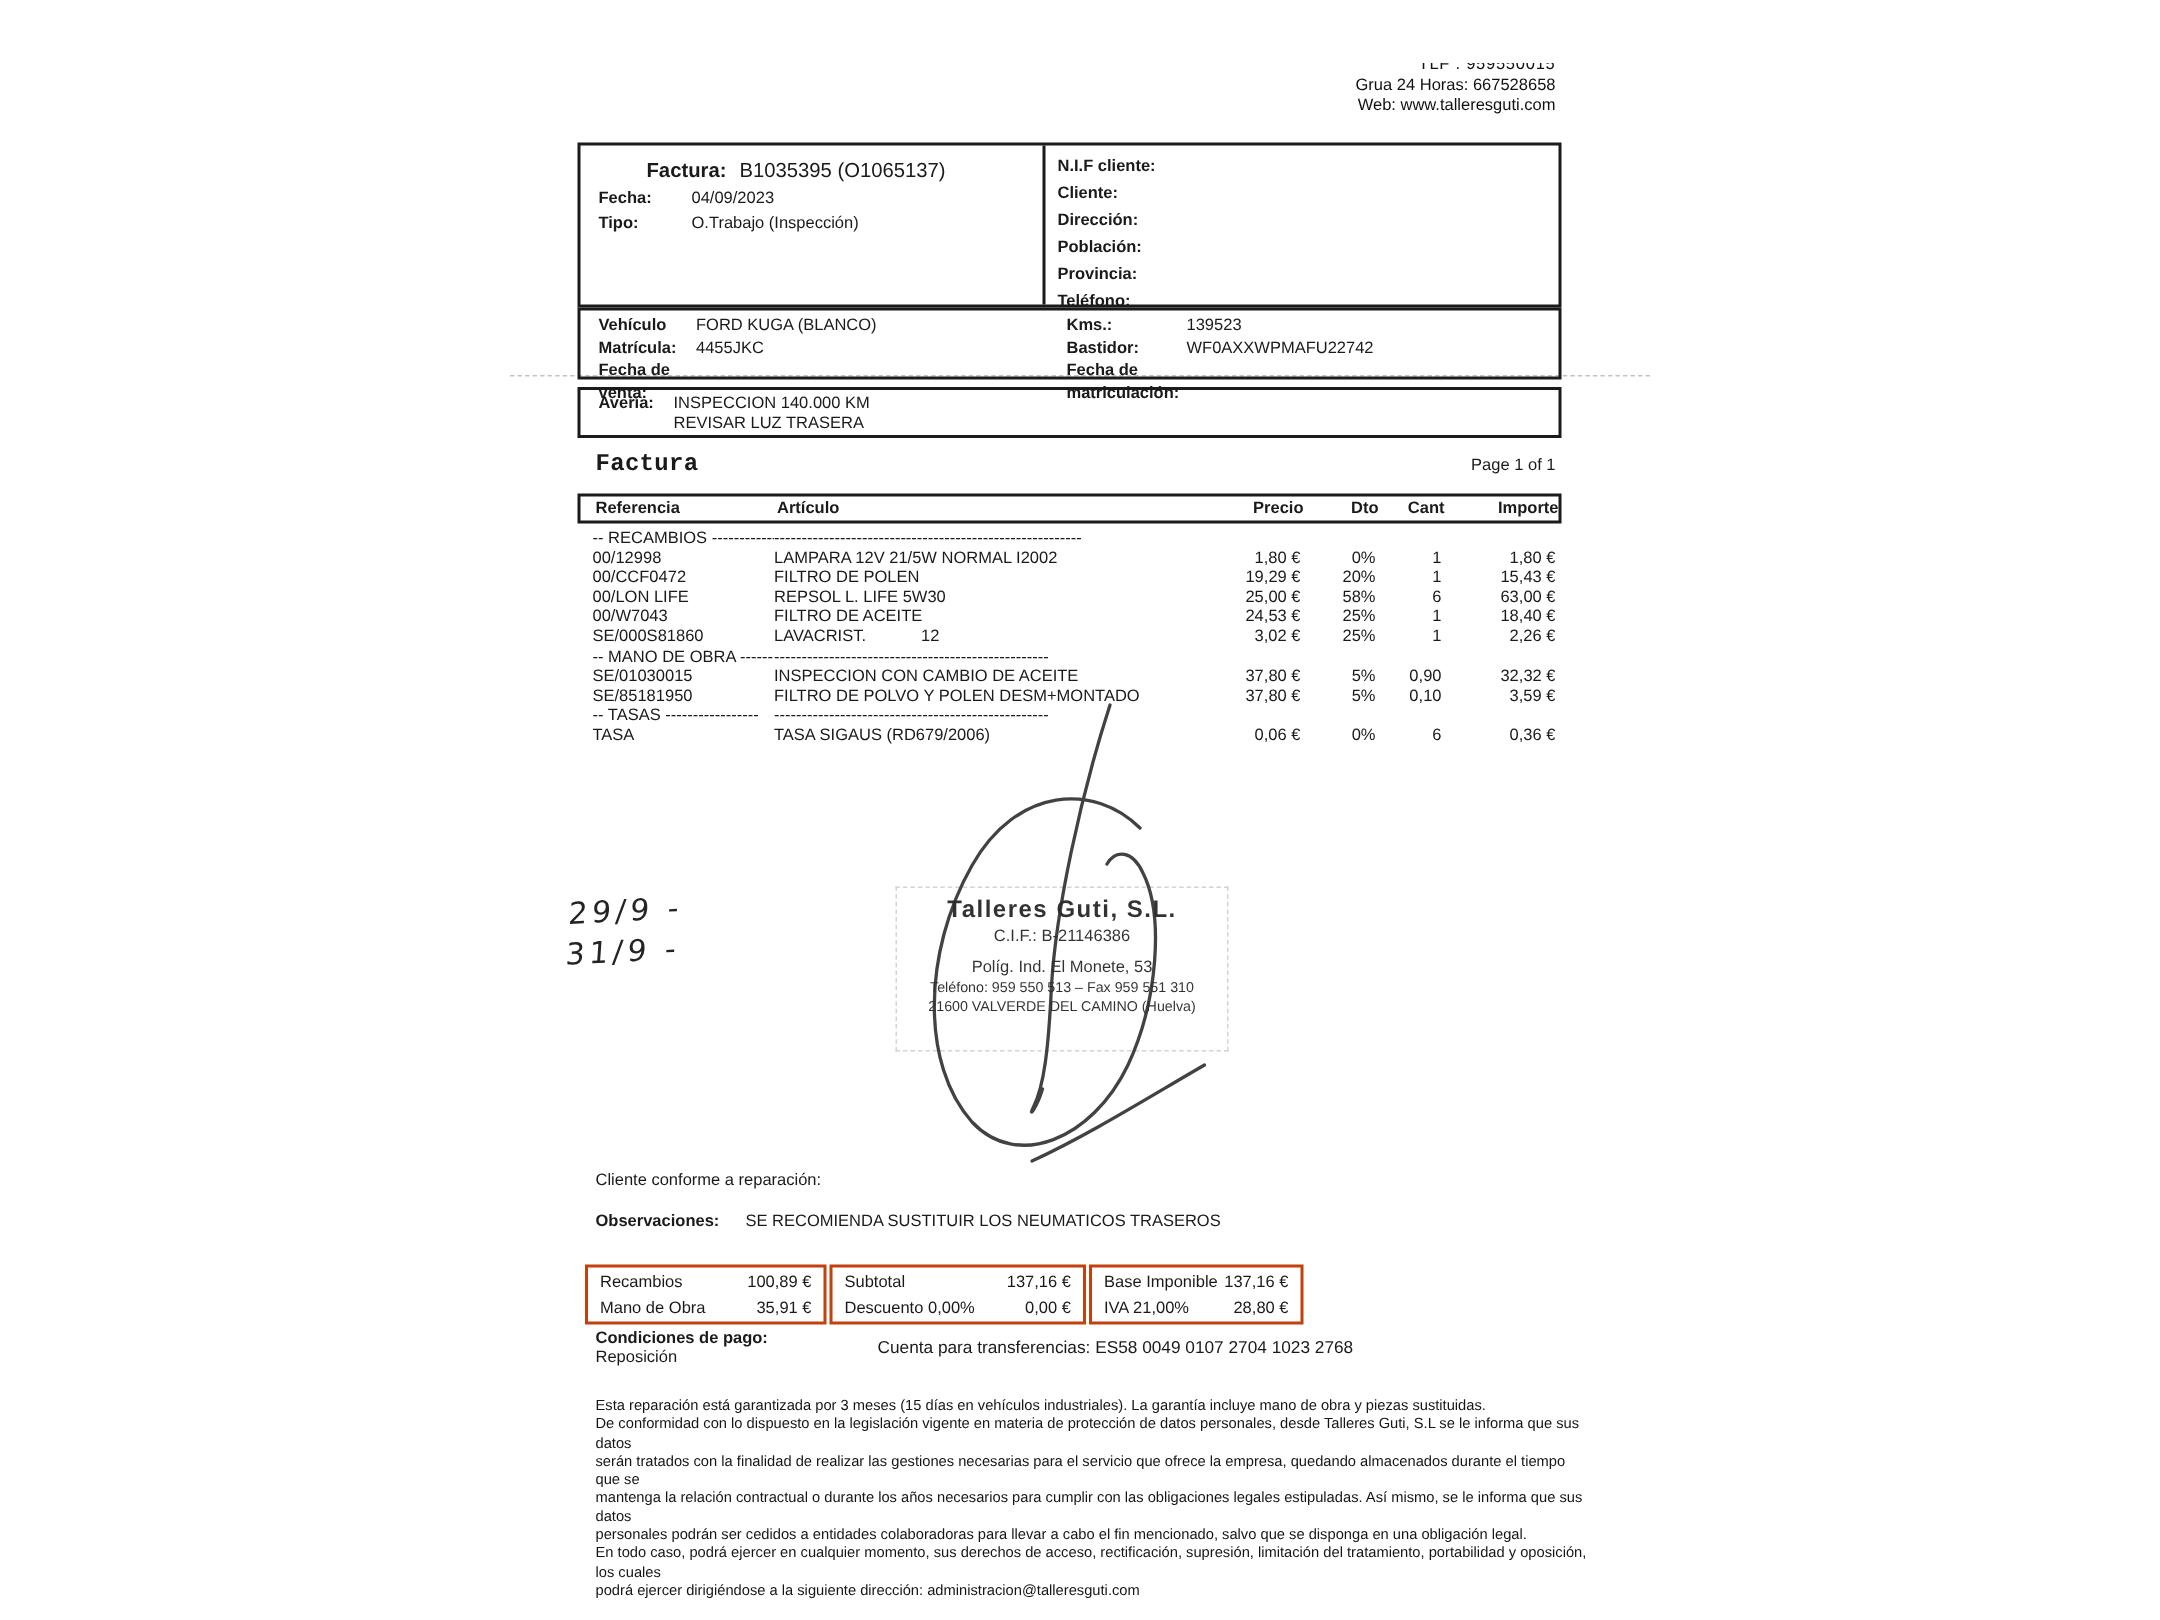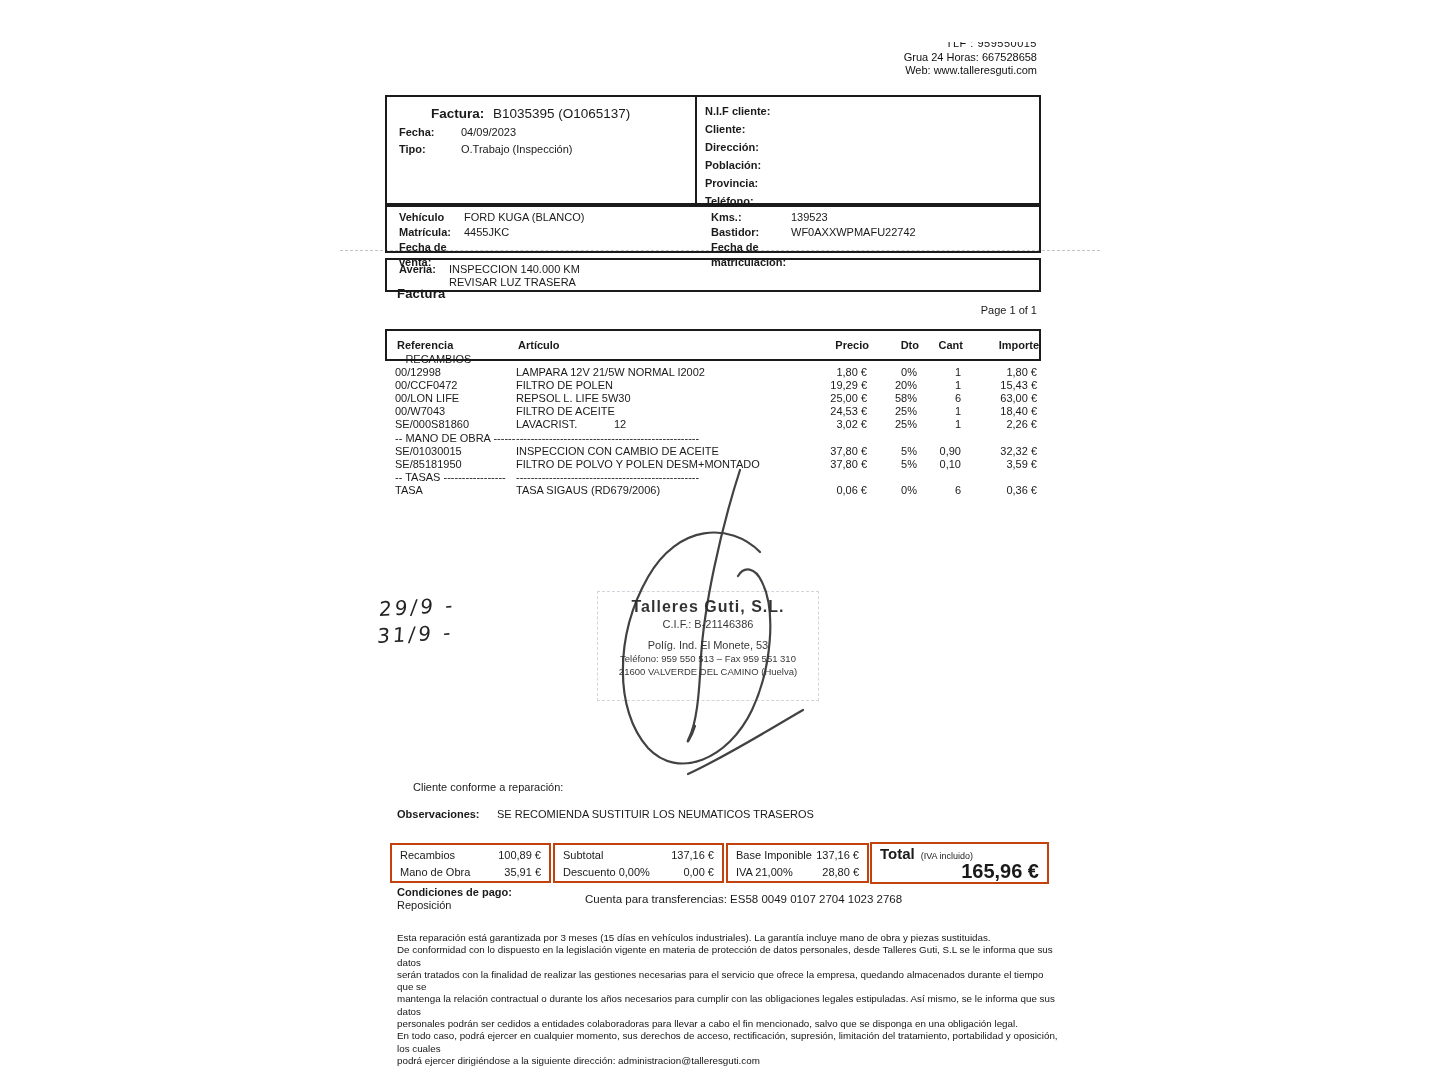--- a/index.html
+++ b/index.html
@@ -27,24 +27,24 @@
   .vehbox{left:385px;top:205px;width:656px;height:48px;display:flex;}
   .vehbox .lcol{width:318px;padding:3px 0 0 12px;box-sizing:border-box;}
   .vehbox .rcol{flex:1;padding:3px 0 0 6px;box-sizing:border-box;}
   .vehbox .kv{line-height:15px;}
   .vehbox .lcol .k{width:65px;}
   .vehbox .rcol .k{width:80px;}
   .avbox{left:385px;top:258px;width:656px;height:34px;display:flex;padding:3px 0 0 12px;box-sizing:border-box;}
   .avbox .k{font-size:11px;font-weight:bold;width:50px;}
   .avbox .lines{font-size:11px;line-height:12.5px;}
   
-  .doctitle{left:397px;top:286px;font-size:13px;font-weight:bold;letter-spacing:.2px;}
+  .doctitle{left:397px;top:300px;font-size:16px;font-weight:bold;letter-spacing:.2px;font-family:Liberation Mono, monospace;}
   .pagelabel{top:304px;right:403px;font-size:11px;}
   
-  .theadbox{left:385px;top:329px;width:656px;height:32px;display:grid;
+  .theadbox{left:385px;top:329px;width:656px;height:20px;display:grid;
             grid-template-columns:121px 287px 64px 50px 44px 76px;align-items:center;
             padding-left:10px;box-sizing:border-box;font-size:11px;font-weight:bold;}
   .num{text-align:right;}
   .items{left:387px;top:353px;width:652px;font-size:11px;}
   .irow{display:grid;grid-template-columns:121px 287px 64px 50px 44px 76px;padding-left:8px;
         line-height:13.1px;white-space:pre;}
   .irow div{overflow:hidden;}
   
   .handwriting{left:378px;top:594px;font-family:"DejaVu Sans",sans-serif;font-size:20px;
                transform:rotate(-3deg) skewX(-7deg);letter-spacing:3px;color:#242424;line-height:27px;}
@@ -52,21 +52,21 @@
   .stamp{left:597px;top:591px;width:222px;height:110px;text-align:center;color:#000000;
          opacity:.8;filter:blur(.4px);border:1px dashed rgba(125,135,155,.45);box-sizing:border-box;
          padding-top:6px;z-index:2;}
   .stamp .s0{font-size:16px;font-weight:bold;letter-spacing:1px;}
   .stamp .s1{font-size:11px;margin-top:2px;}
   .stamp .s2{font-size:11px;margin-top:9px;}
   .stamp .s3{font-size:9.5px;margin-top:2px;}
   .stamp .s4{font-size:9.5px;margin-top:2px;}
   .sig{left:570px;top:452px;z-index:3;}
   
-  .conforme{left:397px;top:781px;font-size:11px;margin-left:16px;}
+  .conforme{left:397px;top:781px;font-size:11px;}
   .obs{left:397px;top:808px;display:flex;font-size:11px;}
   .obs .k{font-weight:bold;width:100px;}
   
   .tbox{border:2px solid #c2410c;box-sizing:border-box;padding:2px 8px;font-size:11px;}
   .trow{display:flex;justify-content:space-between;line-height:17px;}
   .boxA{left:390px;top:843px;width:161px;height:40px;}
   .boxB{left:553px;top:843px;width:171px;height:40px;}
   .boxC{left:726px;top:843px;width:143px;height:40px;}
   .boxD{left:870px;top:842px;width:179px;height:42px;border-width:2.5px;padding:1px 8px;}
   .boxD .tl{display:flex;align-items:baseline;gap:6px;}
@@ -360,27 +360,20 @@
       <div class="trow">
         <span>Base Imponible</span>
         <span>137,16 €</span>
       </div>
 
       <div class="trow">
         <span>IVA  21,00%</span>
         <span>28,80 €</span>
       </div>
     </div>
-  <div class="abs tbox boxD">
-    <div class="tl">
-      <span class="w">Total</span>
-      <span class="n">(IVA incluido)</span>
-    </div>
-    <div class="tv">165,96 €</div>
-  </div>
 
   <div class="abs condic">
     <div class="b">Condiciones de pago:</div>
     <div>Reposición</div>
   </div>
   <div class="abs cuenta">Cuenta para transferencias: ES58 0049 0107 2704 1023 2768</div>
 
   <div class="abs fine">
 
   <div>Esta reparación está garantizada por 3 meses (15 días en vehículos industriales). La garantía incluye mano de obra y piezas sustituidas.</div>

